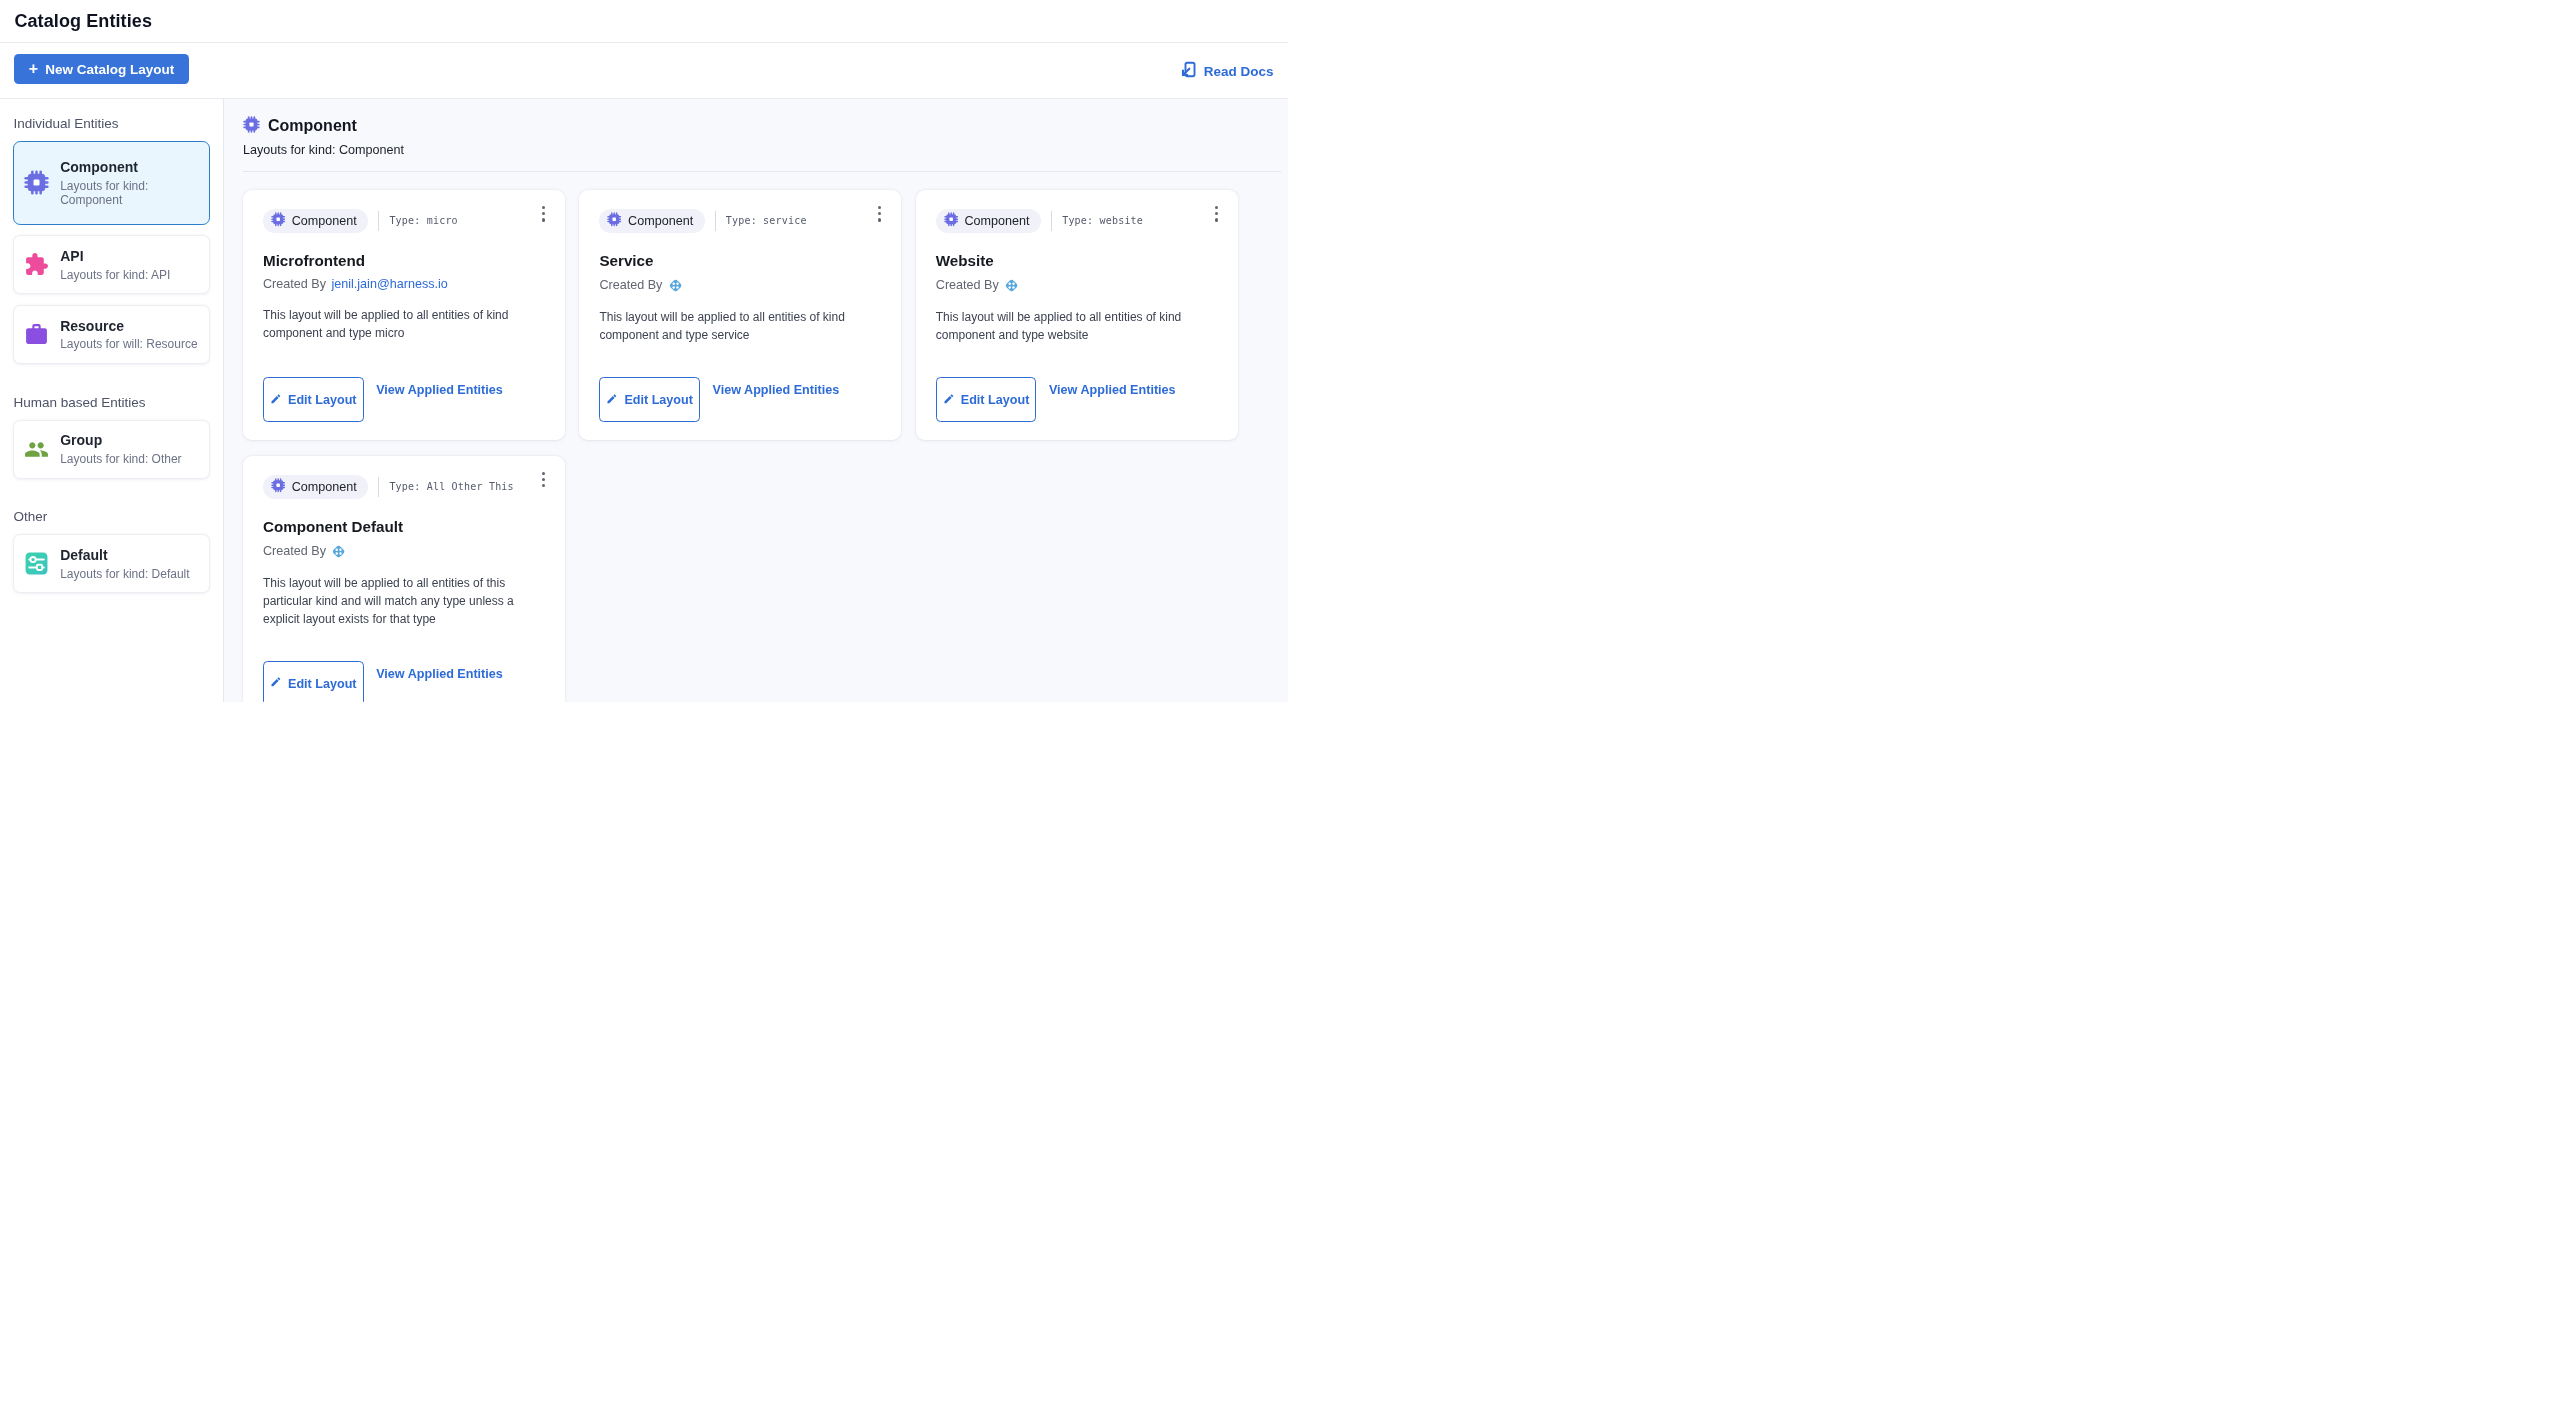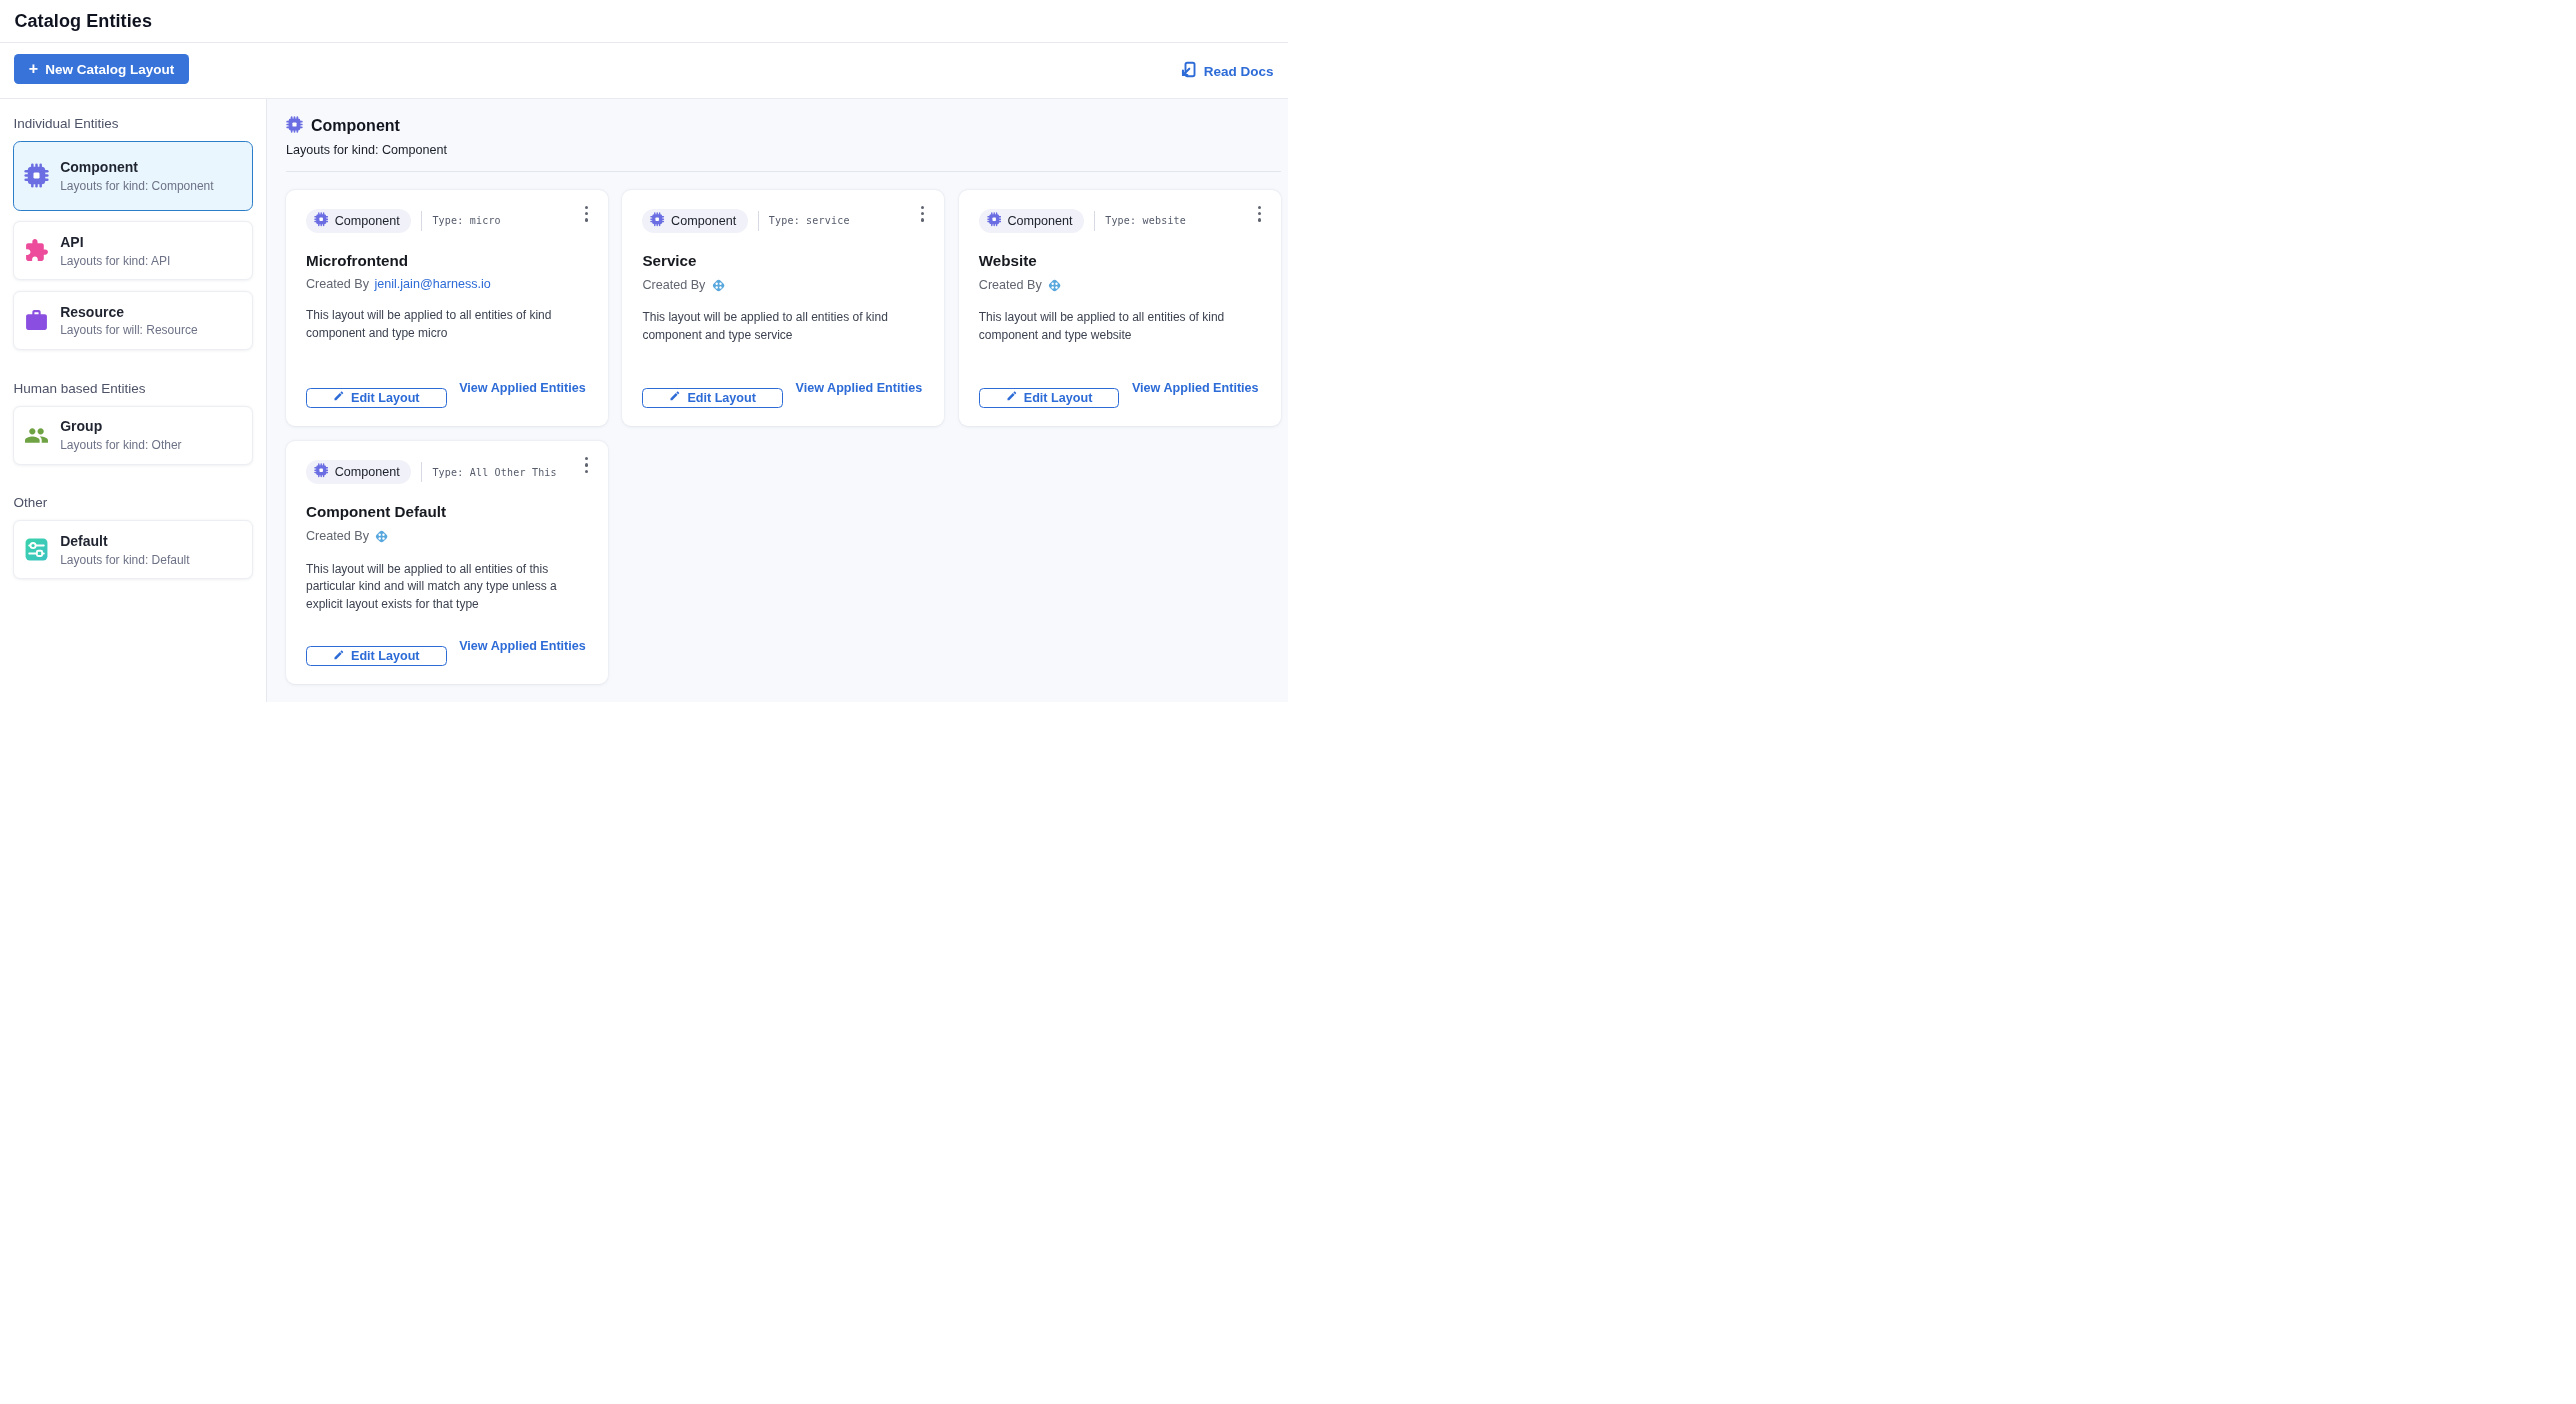--- a/index.html
+++ b/index.html
@@ -15,21 +15,21 @@
   .toolbar { display:flex; align-items:center; justify-content:space-between; padding:11.7px 14.4px 13.5px; background:#fff; border-bottom:0.9px solid #e8eaef; }
   .btn-primary { display:inline-flex; align-items:center; gap:7.2px; background:#3873d9; color:#fff; border:none; border-radius:4.5px; height:30px; padding:0 14.4px; font-family:inherit; font-size:13.5px; font-weight:bold; cursor:pointer; }
   .btn-primary .plus { font-size:16px; font-weight:bold; line-height:1; margin-top:-1.8px; }
   .read-docs { display:inline-flex; align-items:flex-end; gap:6.3px; color:#2d6bd7; font-size:13.5px; font-weight:bold; text-decoration:none; }
   .read-docs svg { display:block; }
 
   
   .body-split { flex:1; display:flex; min-height:0; }
 
   
-  .sidebar { width:267px; background:#fff; border-right:0.9px solid #e5e8ee; padding:15.2px 13.5px 9px 12.6px; overflow:hidden; }
+  .sidebar { width:224px; background:#fff; border-right:0.9px solid #e5e8ee; padding:15.2px 13.5px 9px 12.6px; overflow:hidden; }
   .section-label { font-size:13.5px; color:#4d5267; margin:9px 0.9px 10px; }
   .section-label:first-child { margin-top:1.8px; }
   .kind-card { display:flex; align-items:center; gap:10.8px; background:#fff; border:0.9px solid #eceef3; border-radius:7.2px; padding:11.7px 10.8px; margin-bottom:10.8px; cursor:pointer; box-shadow:0 0.9px 2.7px rgba(40,50,80,.07); }
   .kind-card.selected { background:#e9f6fd; border:1.3px solid #2b7dca; box-shadow:none; padding:17px 10.8px; }
   .kind-icon { width:25px; height:25px; flex:0 0 25px; display:flex; align-items:center; justify-content:center; }
   .kind-icon svg { width:25px; height:25px; display:block; }
   .kind-texts { min-width:0; }
   .kind-title { font-size:14px; font-weight:600; color:#1f2430; margin-bottom:3.6px; }
   .kind-sub { font-size:12px; color:#6d7287; }
   .section-gap { height:10.8px; }
@@ -52,21 +52,21 @@
   .badge-sep { width:0.9px; height:20px; background:#d8dae3; margin:0 10px; }
   .type-text { font-family:"DejaVu Sans Mono", monospace; font-size:10px; color:#555b6b; letter-spacing:0.2px; }
   .kebab { position:absolute; top:12.6px; right:11.7px; width:20px; height:23px; border:none; background:transparent; cursor:pointer; display:flex; flex-direction:column; align-items:center; justify-content:center; gap:3.1px; }
   .kebab i { width:3.1px; height:3.1px; border-radius:50%; background:#5f6470; }
   .card-title { font-size:15.2px; font-weight:bold; color:#16191f; margin-top:19px; }
   .created-row { display:flex; align-items:center; gap:5.4px; margin-top:8px; font-size:12.6px; color:#61656f; }
   .created-row a { color:#2d6bd7; text-decoration:none; }
   .created-row .harness svg { width:15.2px; height:15.2px; display:block; margin-top:0.9px; }
   .card-desc { margin-top:16px; font-size:12px; line-height:1.48; color:#3c4250; padding-right:5.4px; }
   .card-footer { margin-top:auto; display:flex; align-items:center; gap:12.6px; padding-top:12.6px; }
-  .btn-outline { display:inline-flex; align-items:center; gap:6.3px; background:#fff; border:1.3px solid #2d6bd7; color:#2d6bd7; border-radius:4.5px; height:20px; padding:0 26px; font-family:inherit; font-size:12.6px; font-weight:bold; cursor:pointer;margin-top:20px; }
+  .btn-outline { display:inline-flex; align-items:center; gap:6.3px; background:#fff; border:1.3px solid #2d6bd7; color:#2d6bd7; border-radius:4.5px; height:45px; padding:0 6px; font-family:inherit; font-size:12.6px; font-weight:bold; cursor:pointer;margin-top:20px; }
   .btn-outline svg { width:11.7px; height:11.7px; }
   .view-link { color:#2d6bd7; font-size:12.6px; font-weight:bold; text-decoration:none; }
 </style>
 </head>
 <body>
 
 <svg width="0" height="0" style="position:absolute">
   <defs>
     <g id="chip-icon">
       <g stroke="currentColor" stroke-width="2.4" stroke-linecap="round">

